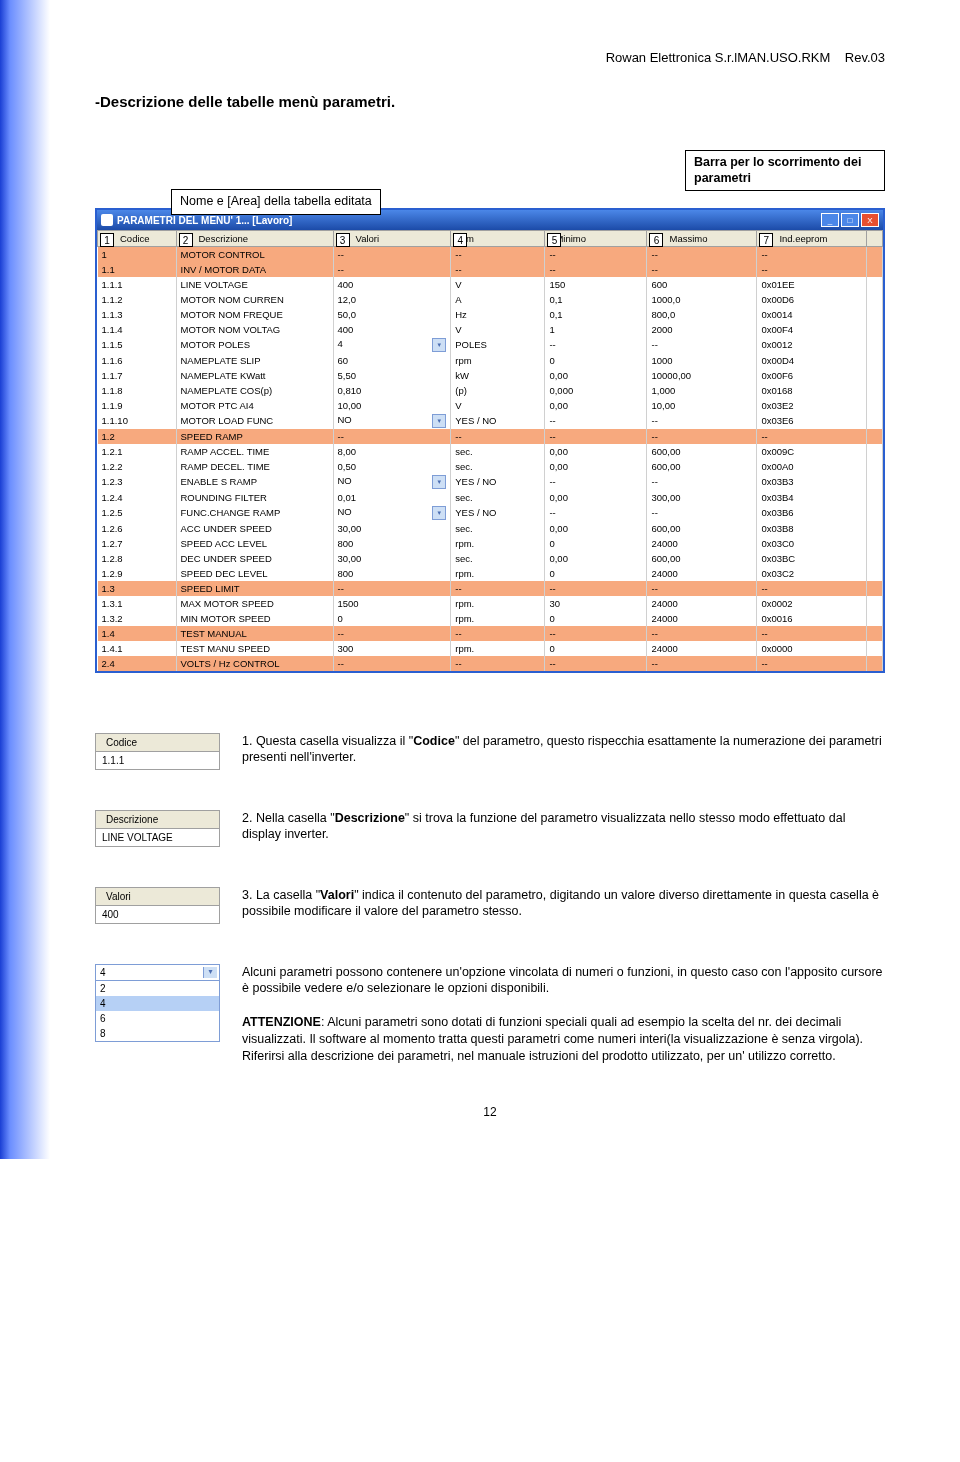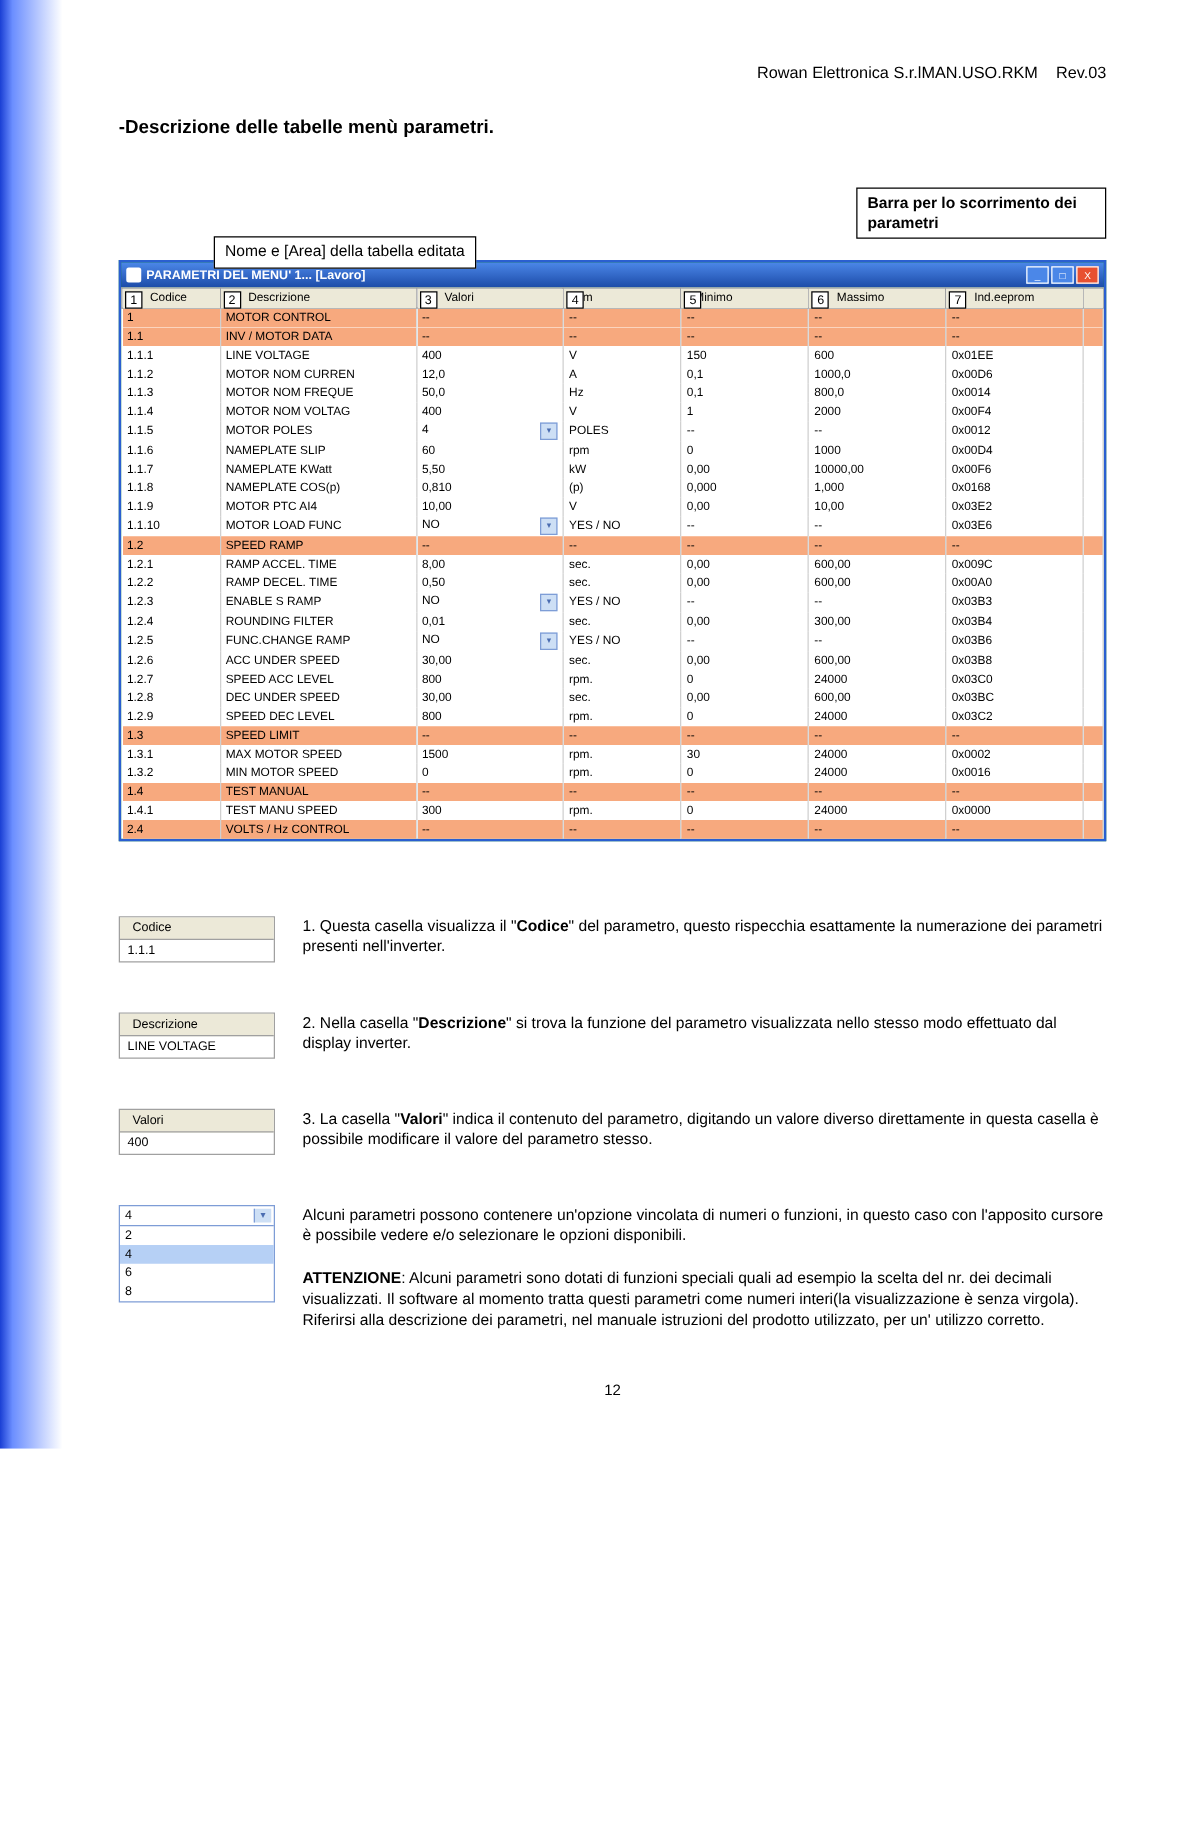--- a/index.html
+++ b/index.html
@@ -46,21 +46,21 @@
     padding: 4px 8px;
     font-size: 12.5px;
     background: #fff;
     line-height: 1.25;
   }
   .callout-left { position: absolute; left: 76px; top: 10px; margin-top: 29px; }
   .callout-right { position: absolute; right: 0; top: 0; width: 200px; font-weight: bold; }
 
   .app-window {
     border: 2px solid #2a5fd0;
-    background: #15803d;
+    background: #6d28d9;
     font-size: 10px;
   }
   .titlebar {
     background: linear-gradient(#4b87e8, #1c4ba8);
     color: #fff;
     display: flex;
     justify-content: space-between;
     align-items: center;
     padding: 2px 4px;
     height: 20px;

